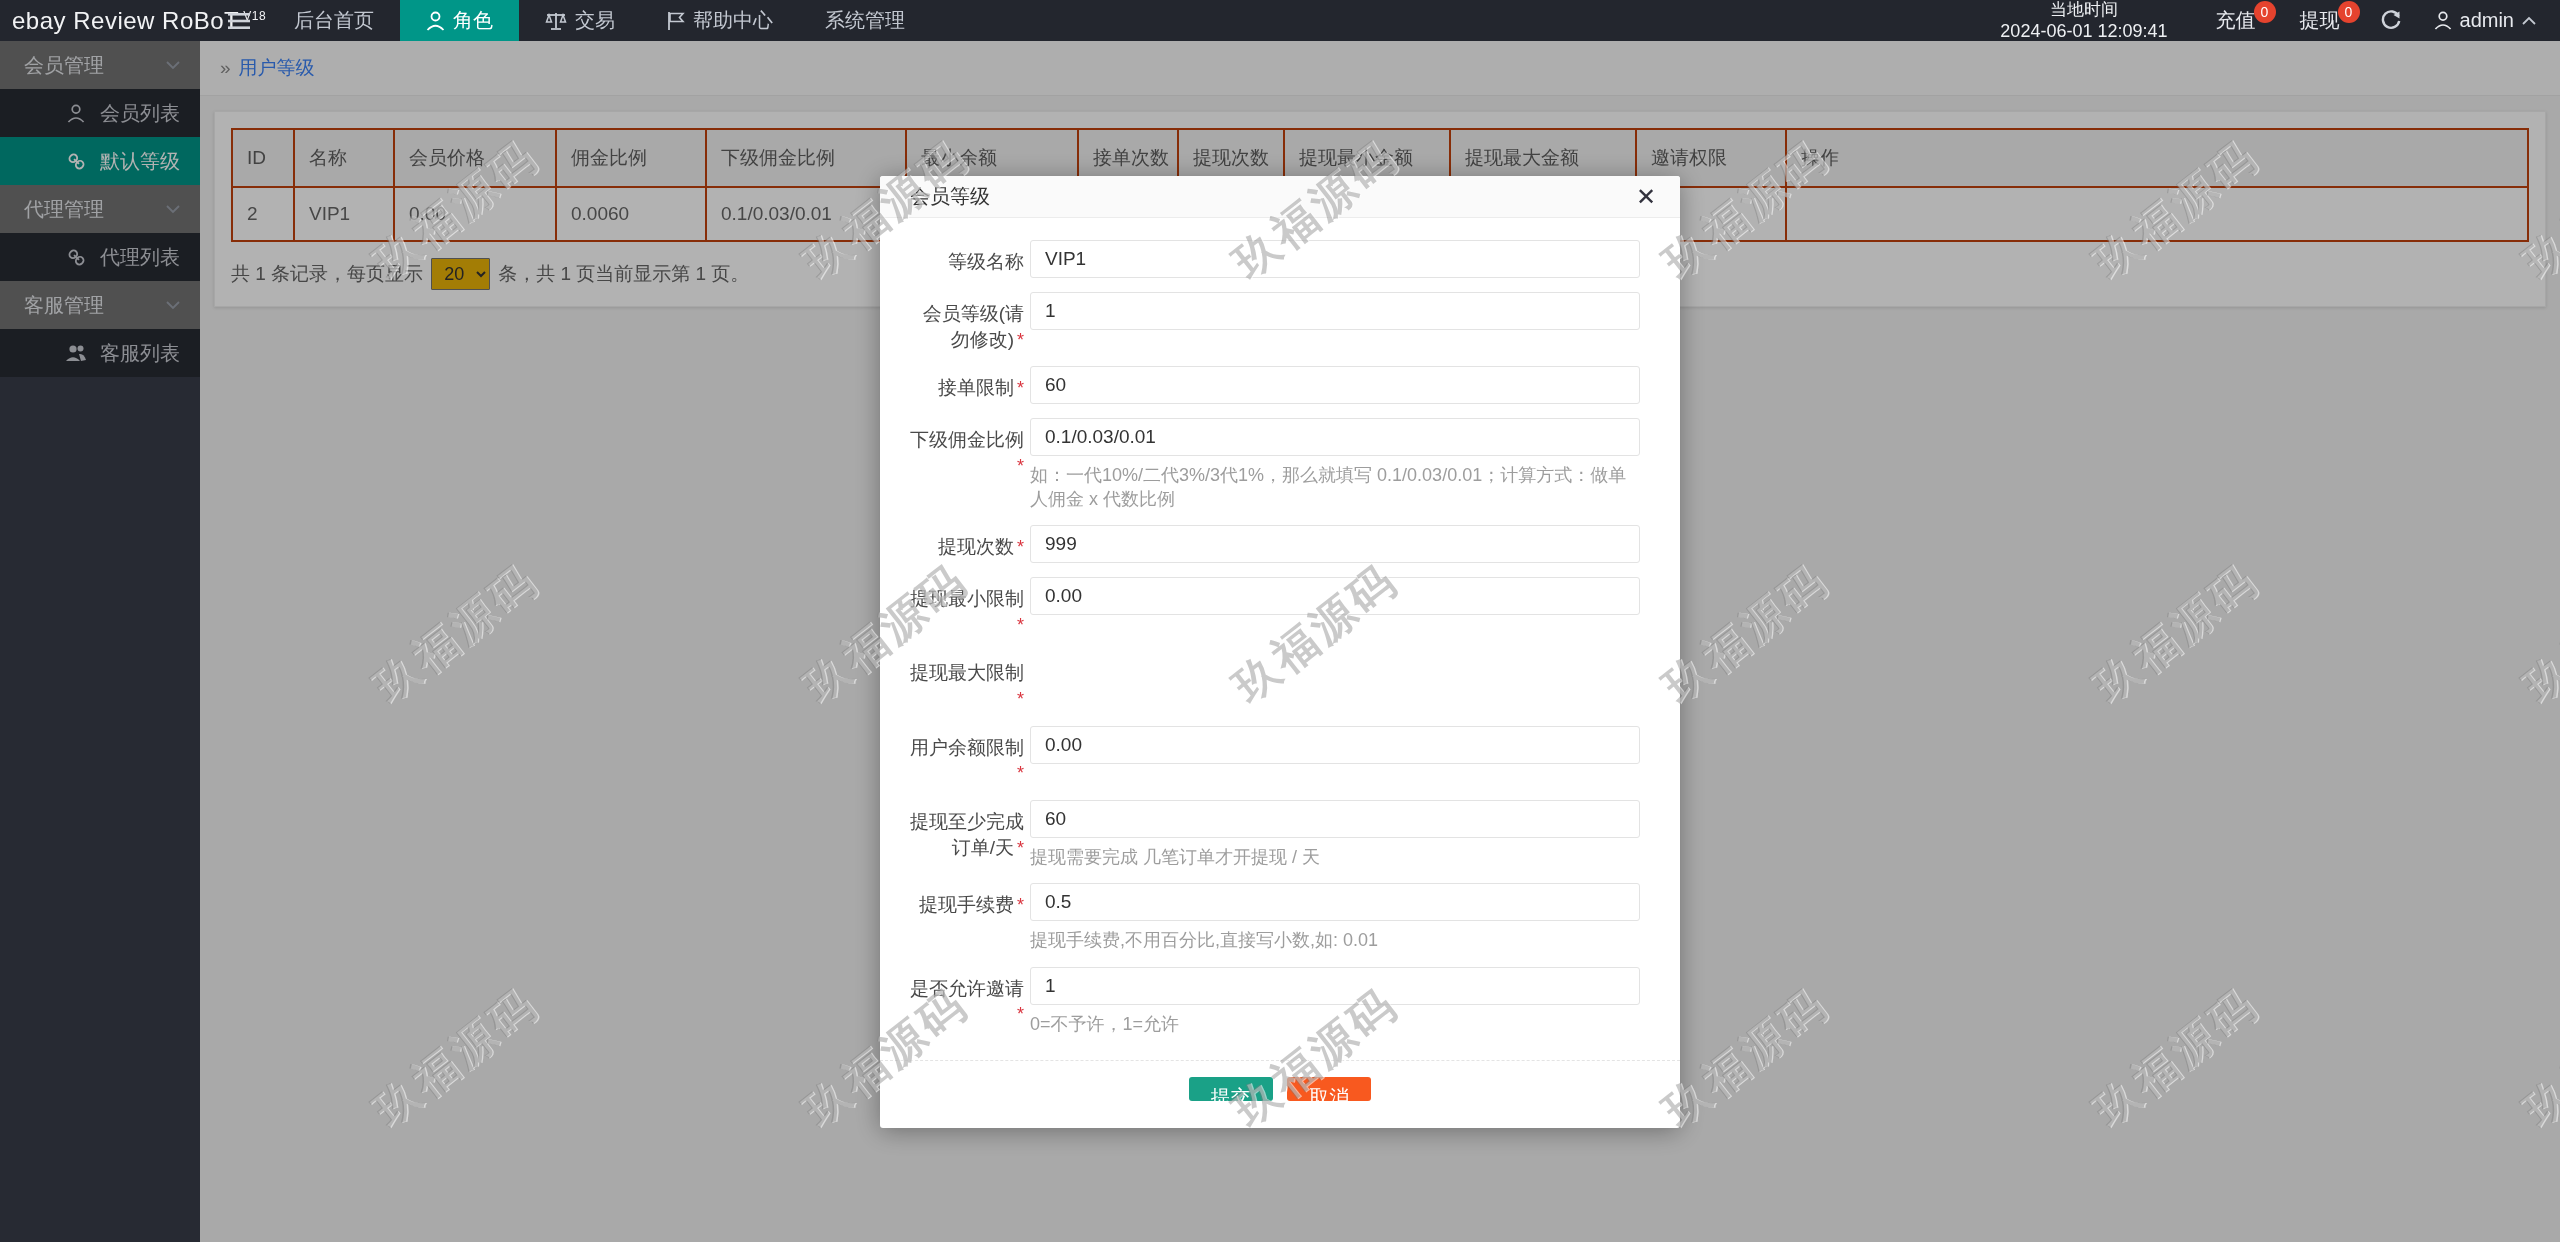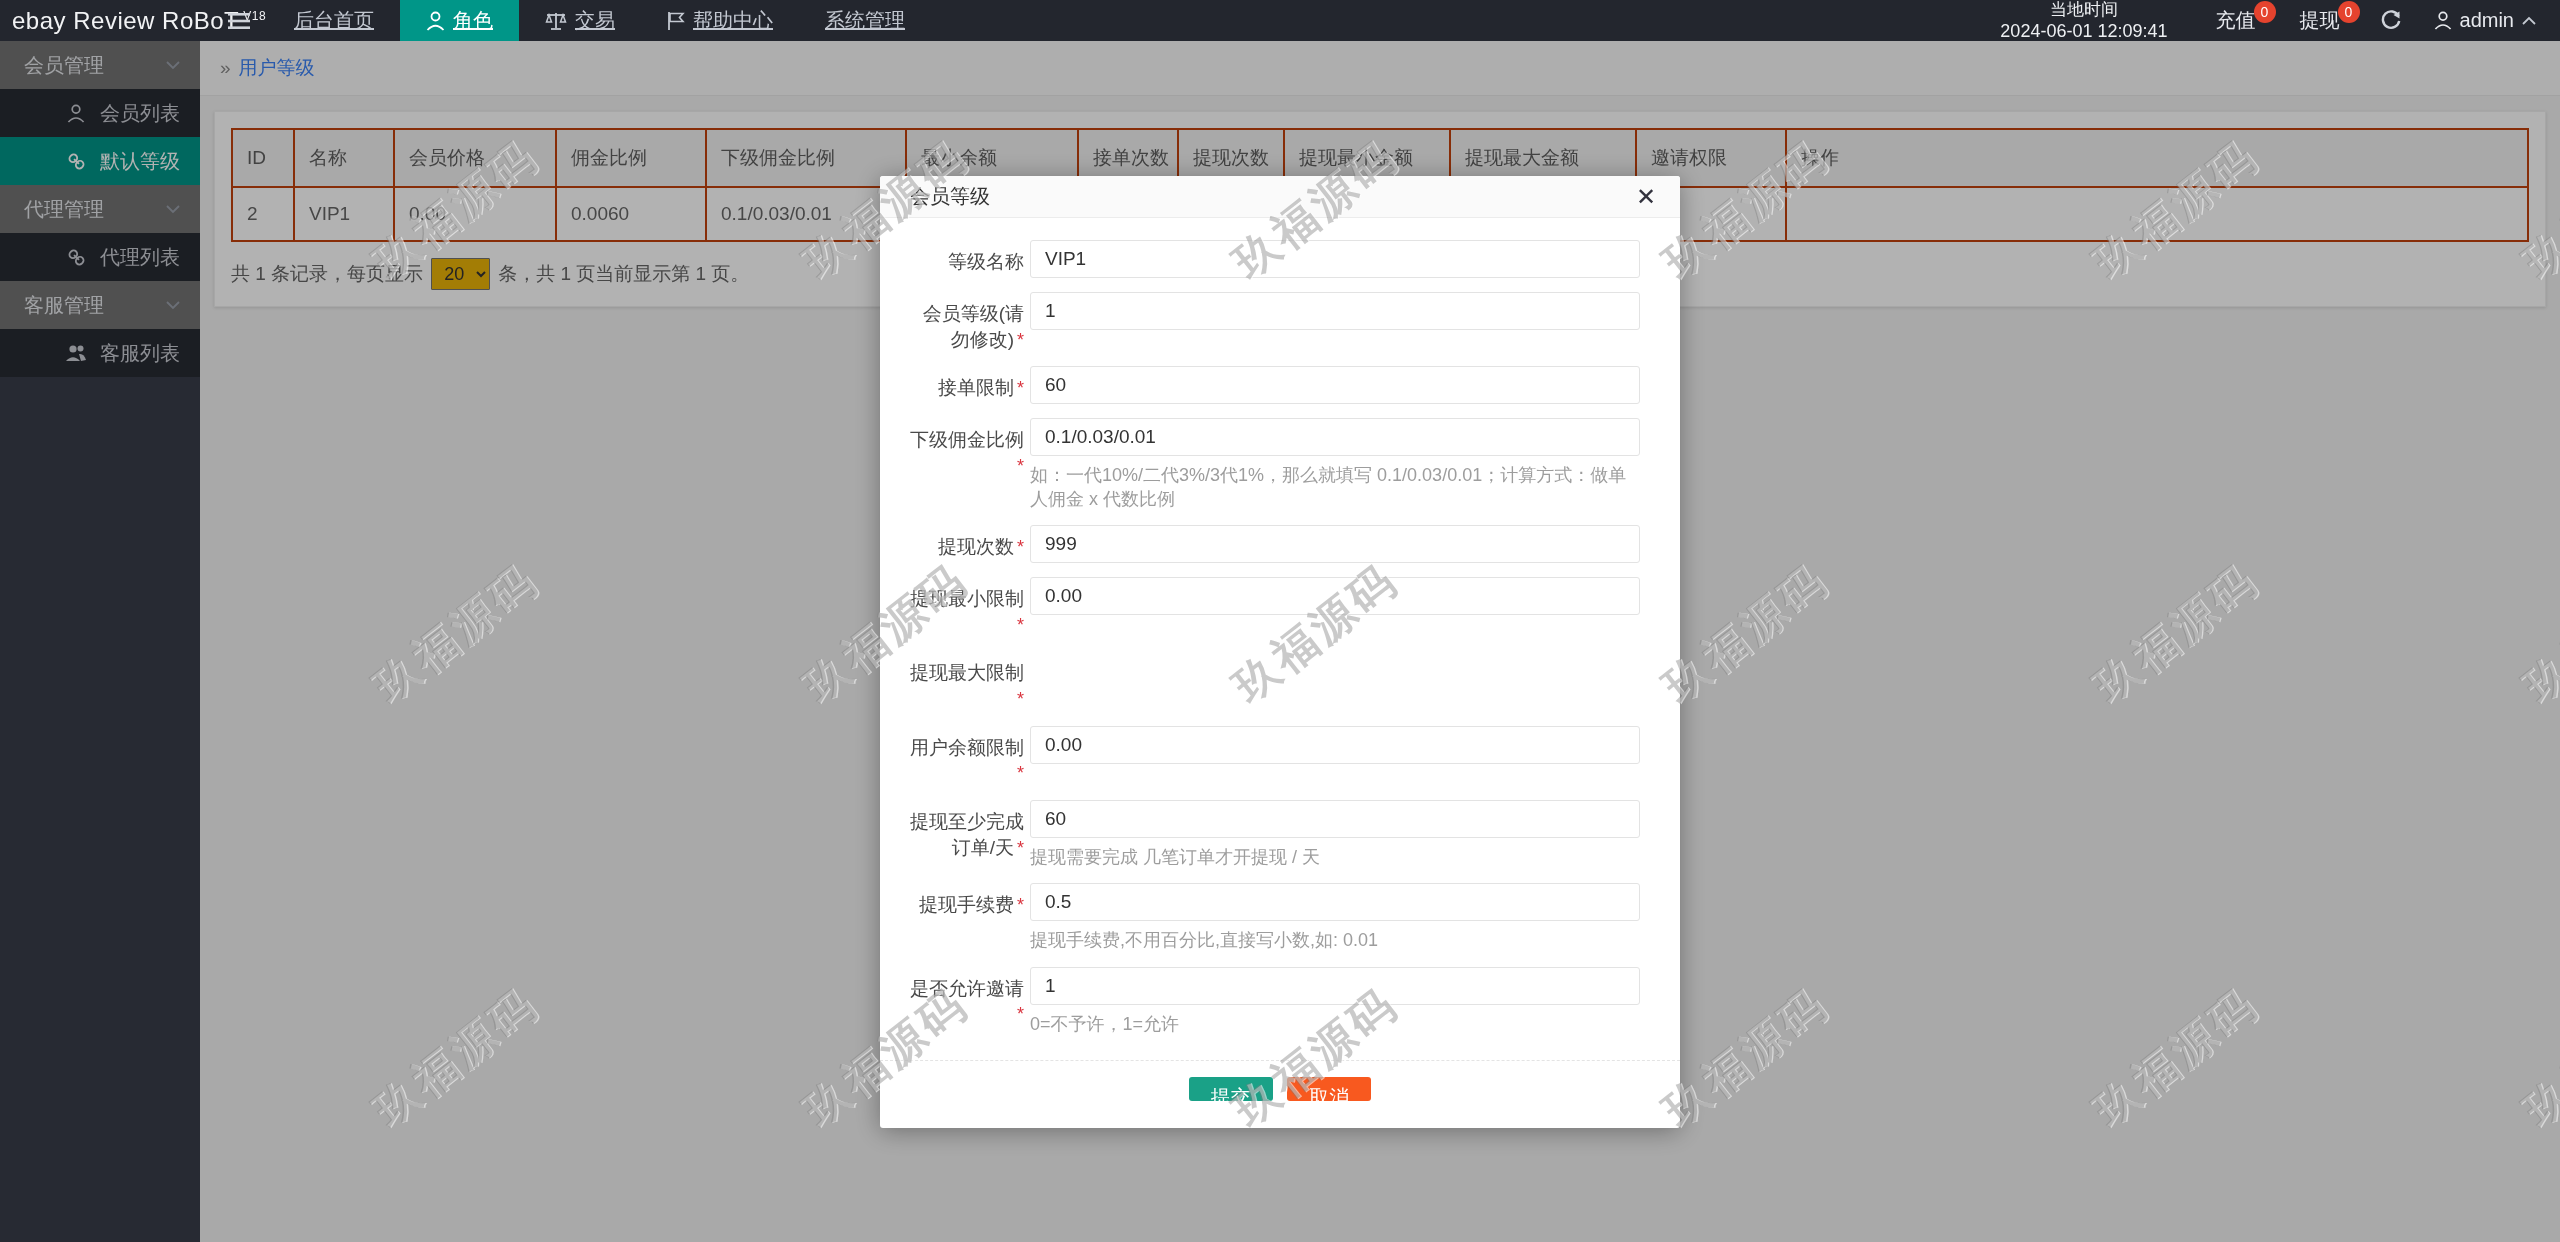--- a/index.html
+++ b/index.html
@@ -6,21 +6,21 @@
   html,body { width:2560px; height:1242px; overflow:hidden; background:#f2f2f2;
     font-family:"Liberation Sans", sans-serif; }
 
   
   .topbar { position:fixed; top:0; left:0; width:2560px; height:41px; background:#23262e;
     display:flex; align-items:stretch; z-index:70; color:#c3c8d1; }
   .logo { width:210px; display:flex; align-items:center; padding-left:12px; color:#f2f3f5;
     font-size:24px; letter-spacing:0.5px; white-space:nowrap; }
   .logo sup { font-size:12px; margin-left:4px; margin-top:-10px; }
   .tb-item { display:flex; align-items:center; gap:8px; padding:0 26px; font-size:20px;
-    height:41px; cursor:pointer;text-decoration:underline; }
+    height:41px; cursor:pointer; }
   .tb-item.active { background:#009688; color:#fff; }
   .tb-icon-btn { display:flex; align-items:center; padding:0 18px; cursor:pointer; }
   .tb-right { margin-left:auto; display:flex; align-items:stretch; }
   .time-block { display:flex; flex-direction:column; align-items:center; justify-content:center;
     padding:0 26px; color:#eef0f3; line-height:1.25; }
   .time-label { font-size:17px; }
   .time-value { font-size:18px; white-space:nowrap; }
   .badge-item { position:relative; display:flex; align-items:center; padding:0 22px;
     font-size:20px; color:#e7e9ee; cursor:pointer; }
   .badge { position:absolute; top:1px; right:2px; min-width:22px; height:22px; border-radius:11px;

